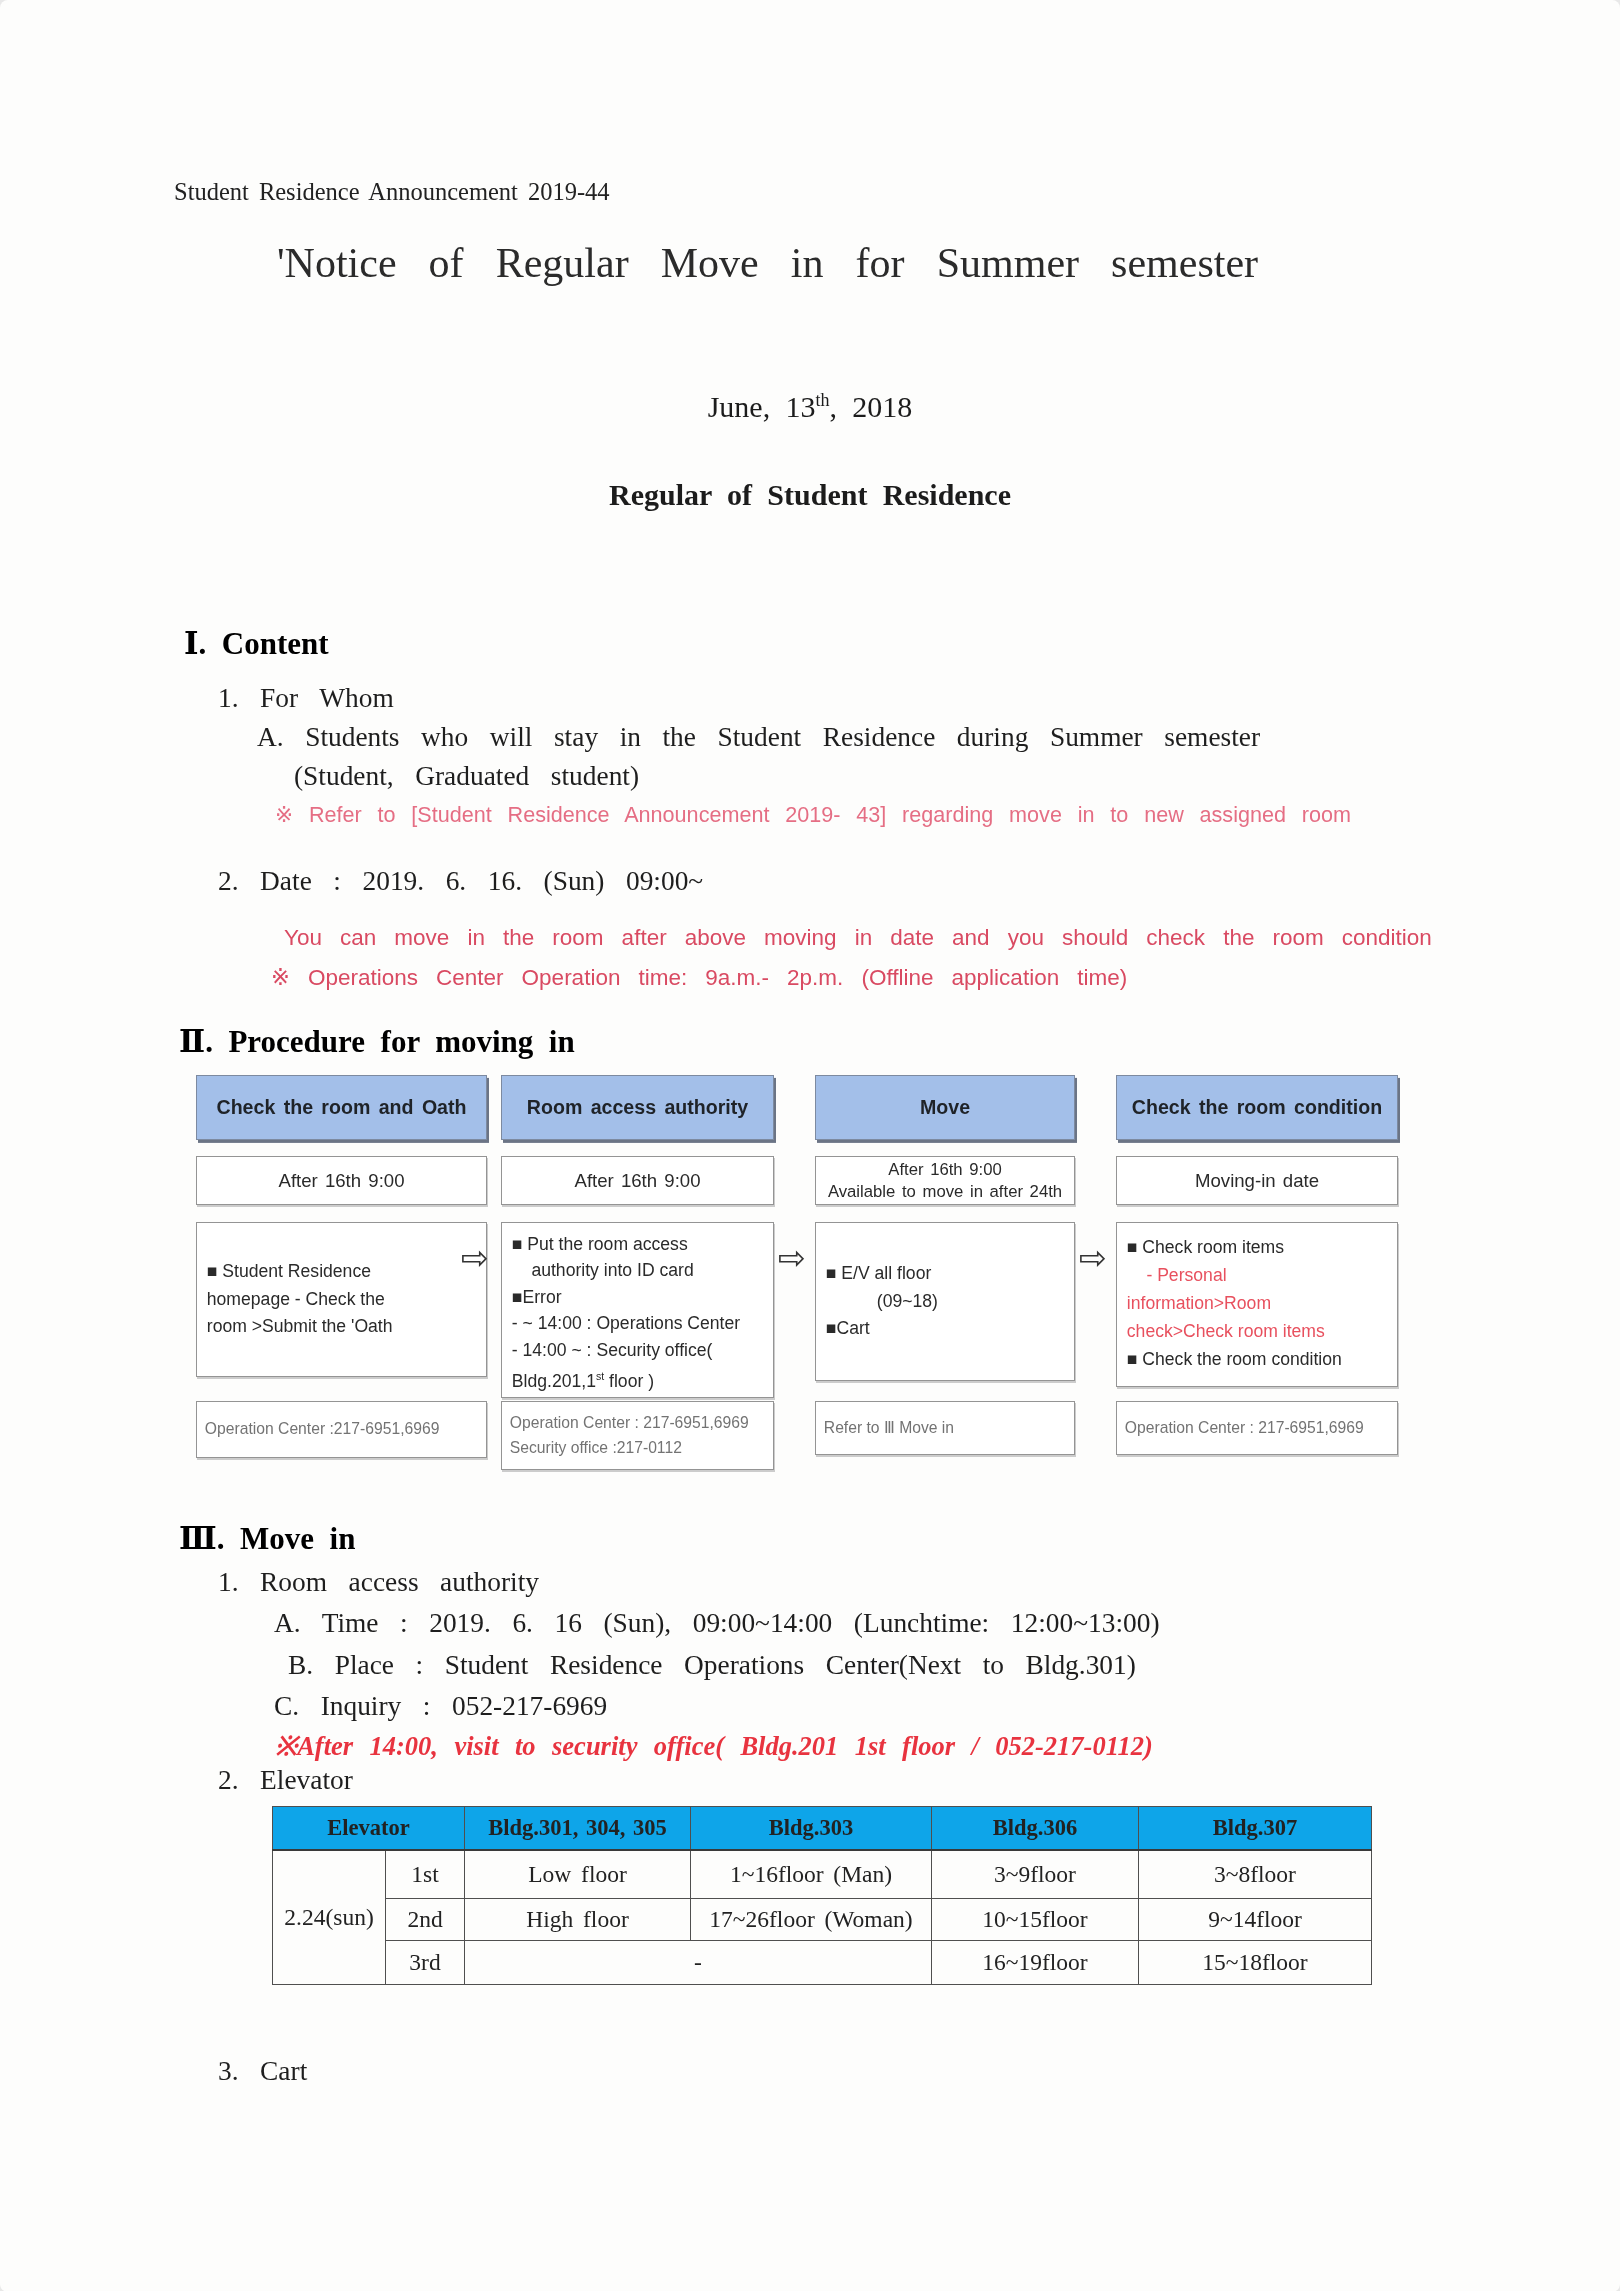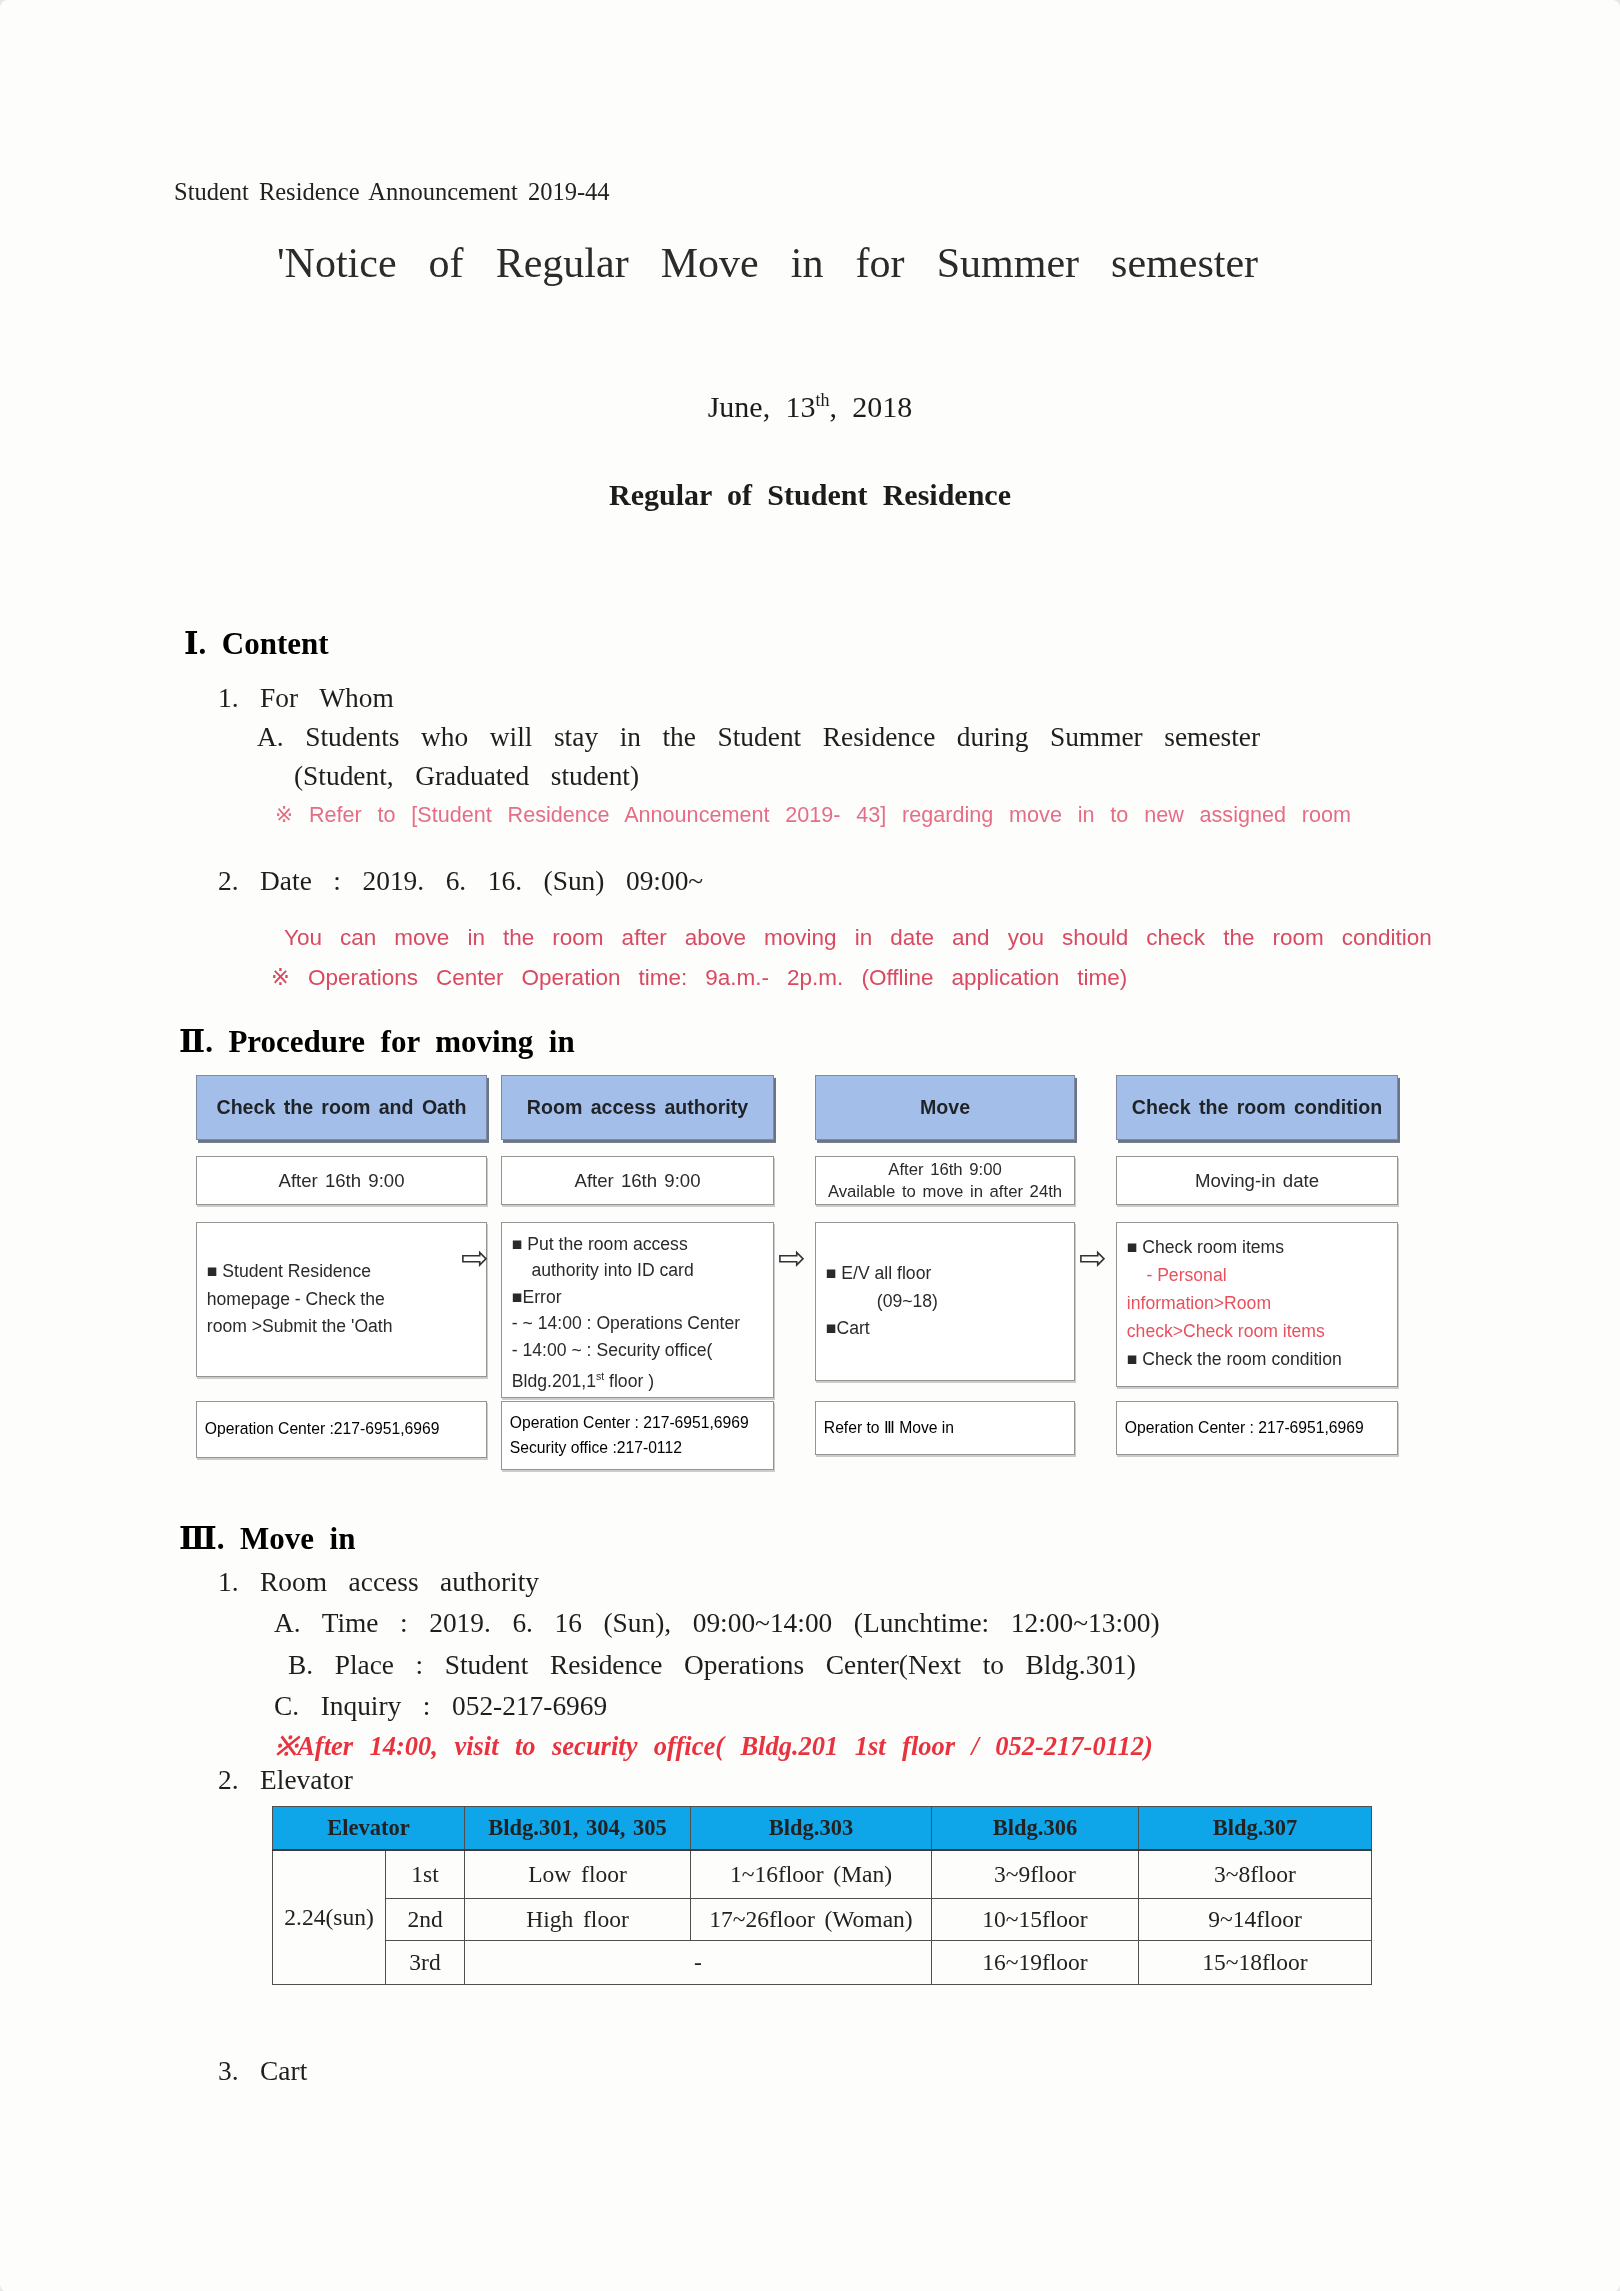--- a/index.html
+++ b/index.html
@@ -33,21 +33,21 @@
         font-family:"Liberation Sans","DejaVu Sans",sans-serif;}
   .fhead{top:0;height:65px;background:#a3bfe9;border:1px solid #7d8aa0;
          box-shadow:2px 2.9px 0 #6b7485;display:flex;align-items:center;justify-content:center;
          text-align:center;font-weight:bold;font-size:19.6px;line-height:25.5px;color:#1f2328;word-spacing:2.9px;}
   .ftime{top:81px;height:49px;display:flex;flex-direction:column;align-items:center;justify-content:center;
          font-size:18.6px;line-height:21.6px;color:#2a2a2a;word-spacing:2px;}
   .ftime .small{font-size:16.7px;}
   .fbody{top:147px;padding:7.8px 9.8px;font-size:17.6px;line-height:27.4px;color:#2a2a2a;}
   .fbody.center{display:flex;flex-direction:column;justify-content:center;}
   .fcontact{top:326px;display:flex;flex-direction:column;justify-content:center;
-            padding:2px 7.8px;font-size:15.7px;line-height:24.5px;color:#000000;}
+            padding:2px 7.8px;font-size:15.7px;line-height:24.5px;color:#737373;}
   .indent1{padding-left:19.6px;}
   .indent2{padding-left:51px;}
   .red-line{color:#e8505e;}
   .arrow{position:absolute;font-size:33px;color:#333;font-family:"DejaVu Sans",sans-serif;}
 
   
   .ev-table{position:absolute;left:272px;top:1806px;border-collapse:collapse;table-layout:fixed;
             font-family:"Liberation Serif","DejaVu Serif",serif;color:#222;}
   .ev-table td,.ev-table th{border:1px solid #4f4f4f;text-align:center;vertical-align:middle;
             padding:0;overflow:hidden;}

